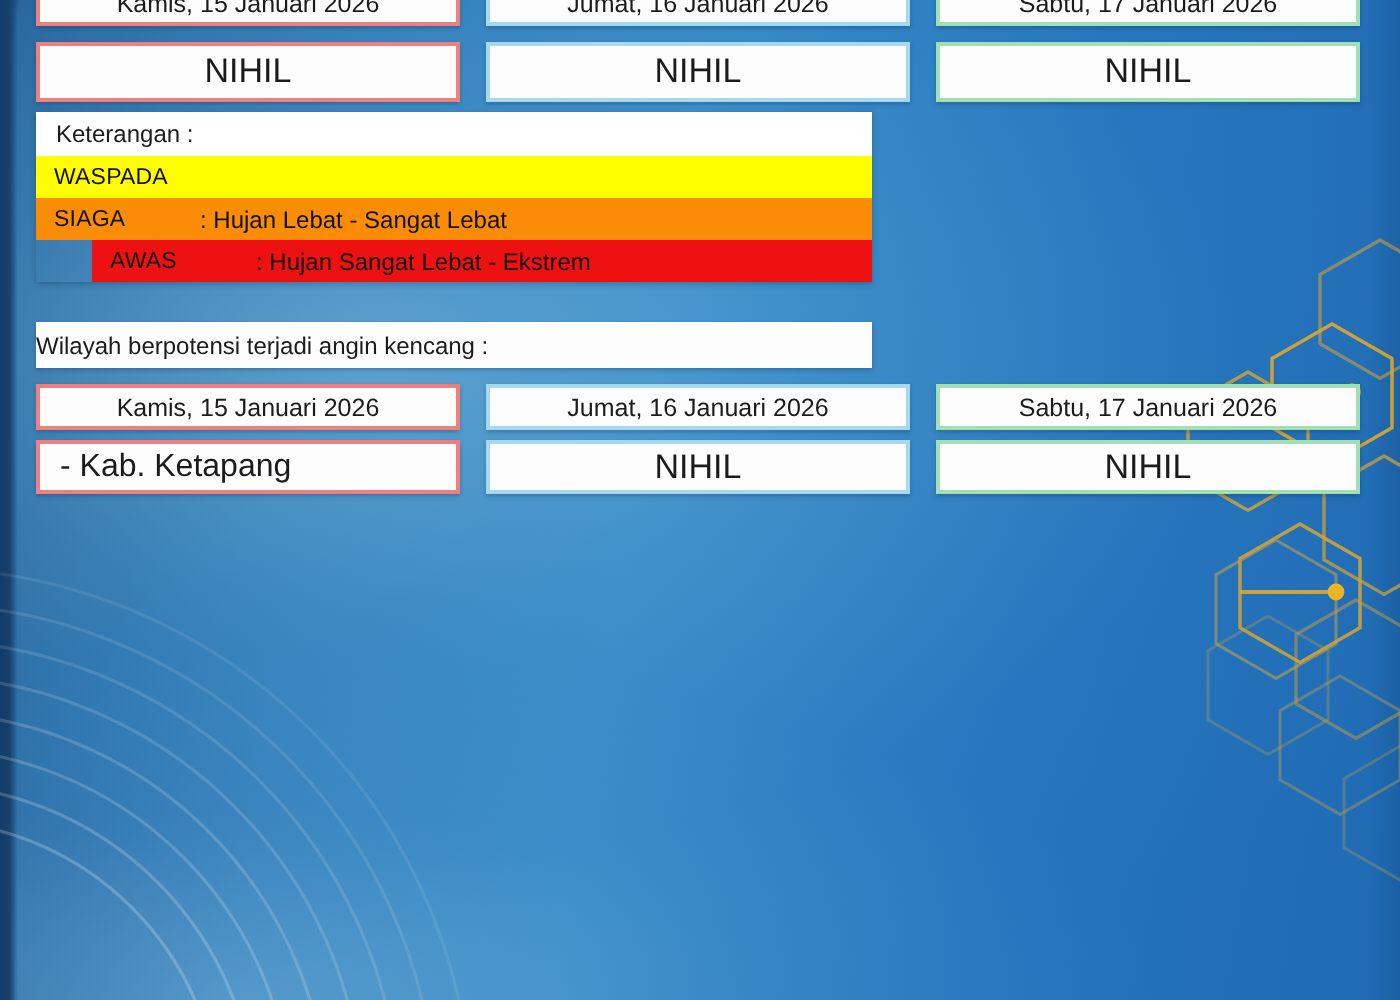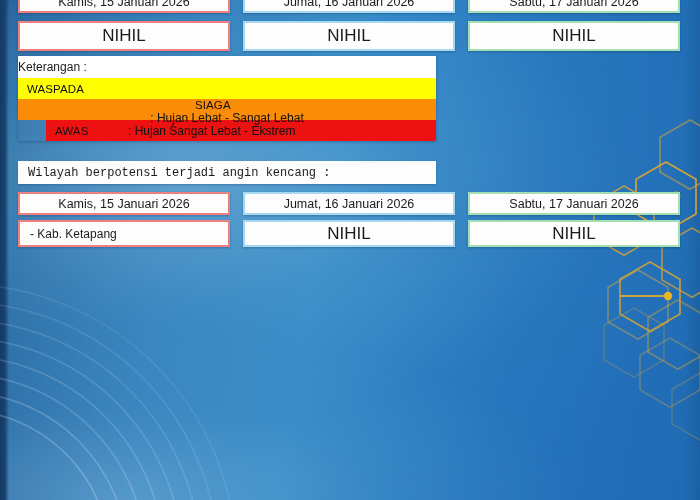--- a/index.html
+++ b/index.html
@@ -67,46 +67,45 @@
   #row-top { top:-10px; }
   #row-top .card.value { height:30px; margin-top:8px; }
 
   
   #legend {
     position:absolute; left:18px; top:56px; width:418px;
     box-shadow:0 1px 3px rgba(8,34,60,0.3);
   }
   .lg-head {
     background:#ffffff; height:22px; display:flex; align-items:center;
-    font-size:12px; color:#1b1b1b;
+    padding-left:10px; font-size:12px; color:#1b1b1b;
   }
   .lg-row { display:flex; height:21px; align-items:center; }
   .lg-row .lvl {
     width:82px; padding-left:9px; font-size:11.5px; color:#111;
     letter-spacing:.1px;
   }
   .lg-row .desc { font-size:12px; color:#111; }
   .lg-yellow { background:#ffff00; }
-  .lg-orange { background:linear-gradient(180deg,#fb8c05,#fa8c08);flex-direction:column; }
+  .lg-orange { background:linear-gradient(180deg,#fb8c05,#fa8c08); }
   .lg-red    { background:#ee1111;margin-left:28px; }
 
   
   #wind-bar {
     position:absolute; left:18px; top:161px; width:418px; height:23px;
-    background:#fdfdfd; display:flex; align-items:center; padding-left:10px;
+    background:#fdfdfd; display:flex; align-items:center; padding-left:0;
     font-size:12px; color:#1b1b1b;
     box-shadow:0 1px 2px rgba(8,34,60,0.28);
-    font-family:Liberation Mono, monospace;
   }
 
   
   #row-bottom { top:192px; }
   #row-bottom .card.value { height:27px; margin-top:5px; }
   .card.value.left-al {
-    justify-content:flex-start; padding-left:10px; font-size:12px;
+    justify-content:flex-start; padding-left:10px; font-size:16px;
   }
 </style>
 </head>
 <body>
 
 <div id="bg">
   <div class="bg-base"></div>
   <div class="bg-sweep"></div>
   <div class="bg-left-edge"></div>
   <div class="bg-right-edge"></div>

